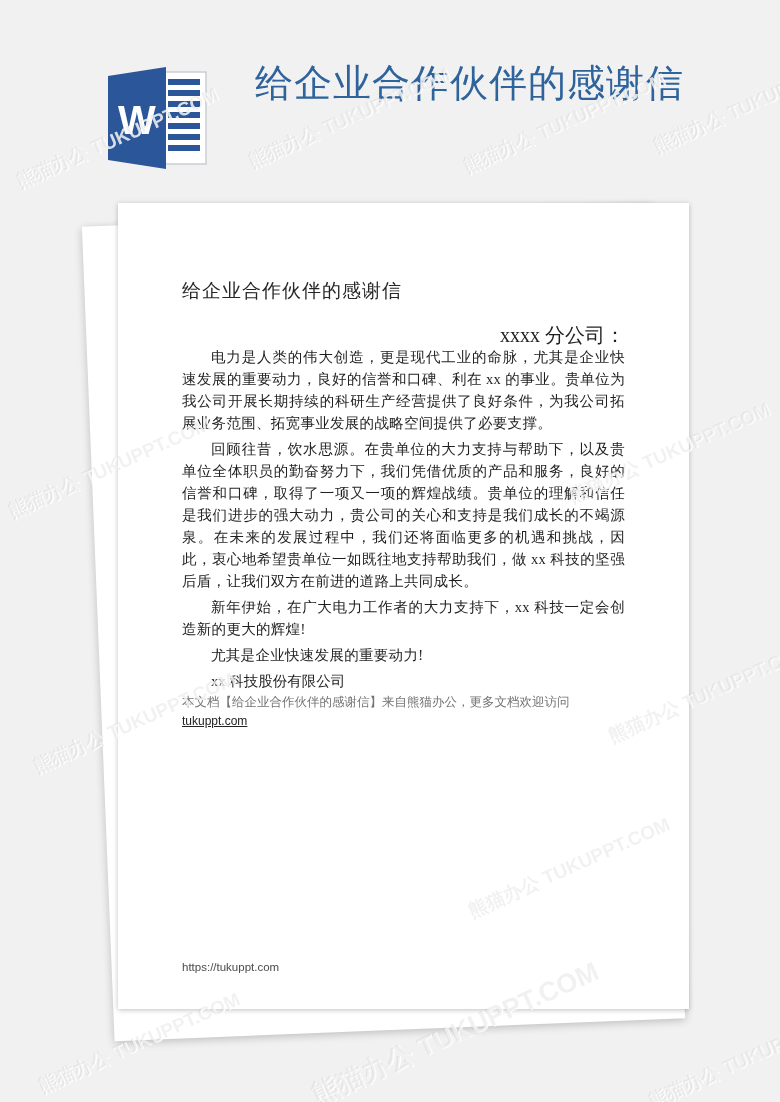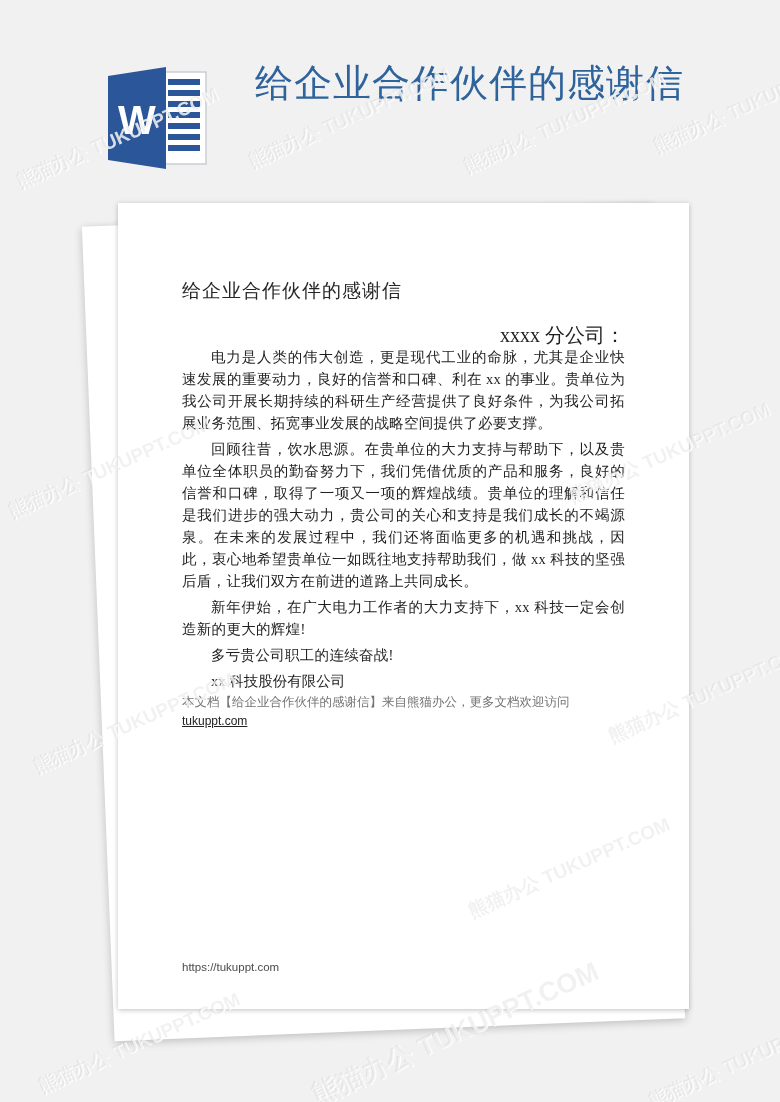--- a/index.html
+++ b/index.html
@@ -103,21 +103,21 @@
 
 <div class="page-behind"></div>
 
 <div class="doc-page">
   <div class="letter">
     <h2 class="doc-title">给企业合作伙伴的感谢信</h2>
     <p class="salutation">xxxx 分公司：</p>
     <p class="para">电力是人类的伟大创造，更是现代工业的命脉，尤其是企业快速发展的重要动力，良好的信誉和口碑、利在 xx 的事业。贵单位为我公司开展长期持续的科研生产经营提供了良好条件，为我公司拓展业务范围、拓宽事业发展的战略空间提供了必要支撑。</p>
     <p class="para">回顾往昔，饮水思源。在贵单位的大力支持与帮助下，以及贵单位全体职员的勤奋努力下，我们凭借优质的产品和服务，良好的信誉和口碑，取得了一项又一项的辉煌战绩。贵单位的理解和信任是我们进步的强大动力，贵公司的关心和支持是我们成长的不竭源泉。在未来的发展过程中，我们还将面临更多的机遇和挑战，因此，衷心地希望贵单位一如既往地支持帮助我们，做 xx 科技的坚强后盾，让我们双方在前进的道路上共同成长。</p>
     <p class="para">新年伊始，在广大电力工作者的大力支持下，xx 科技一定会创造新的更大的辉煌!</p>
-    <p class="para">多亏贵公司职工的连续奋战!</p>
+    <p class="para">尤其是企业快速发展的重要动力!</p>
     <p class="signature">xx 科技股份有限公司</p>
     <div>
       <span class="source-note">本文档【给企业合作伙伴的感谢信】来自熊猫办公，更多文档欢迎访问</span><br>
       <a href="#" class="source-link">tukuppt.com</a>
     </div>
   </div>
   <div class="page-url">https://tukuppt.com</div>
 </div>
 
 <div class="wm-layer">

